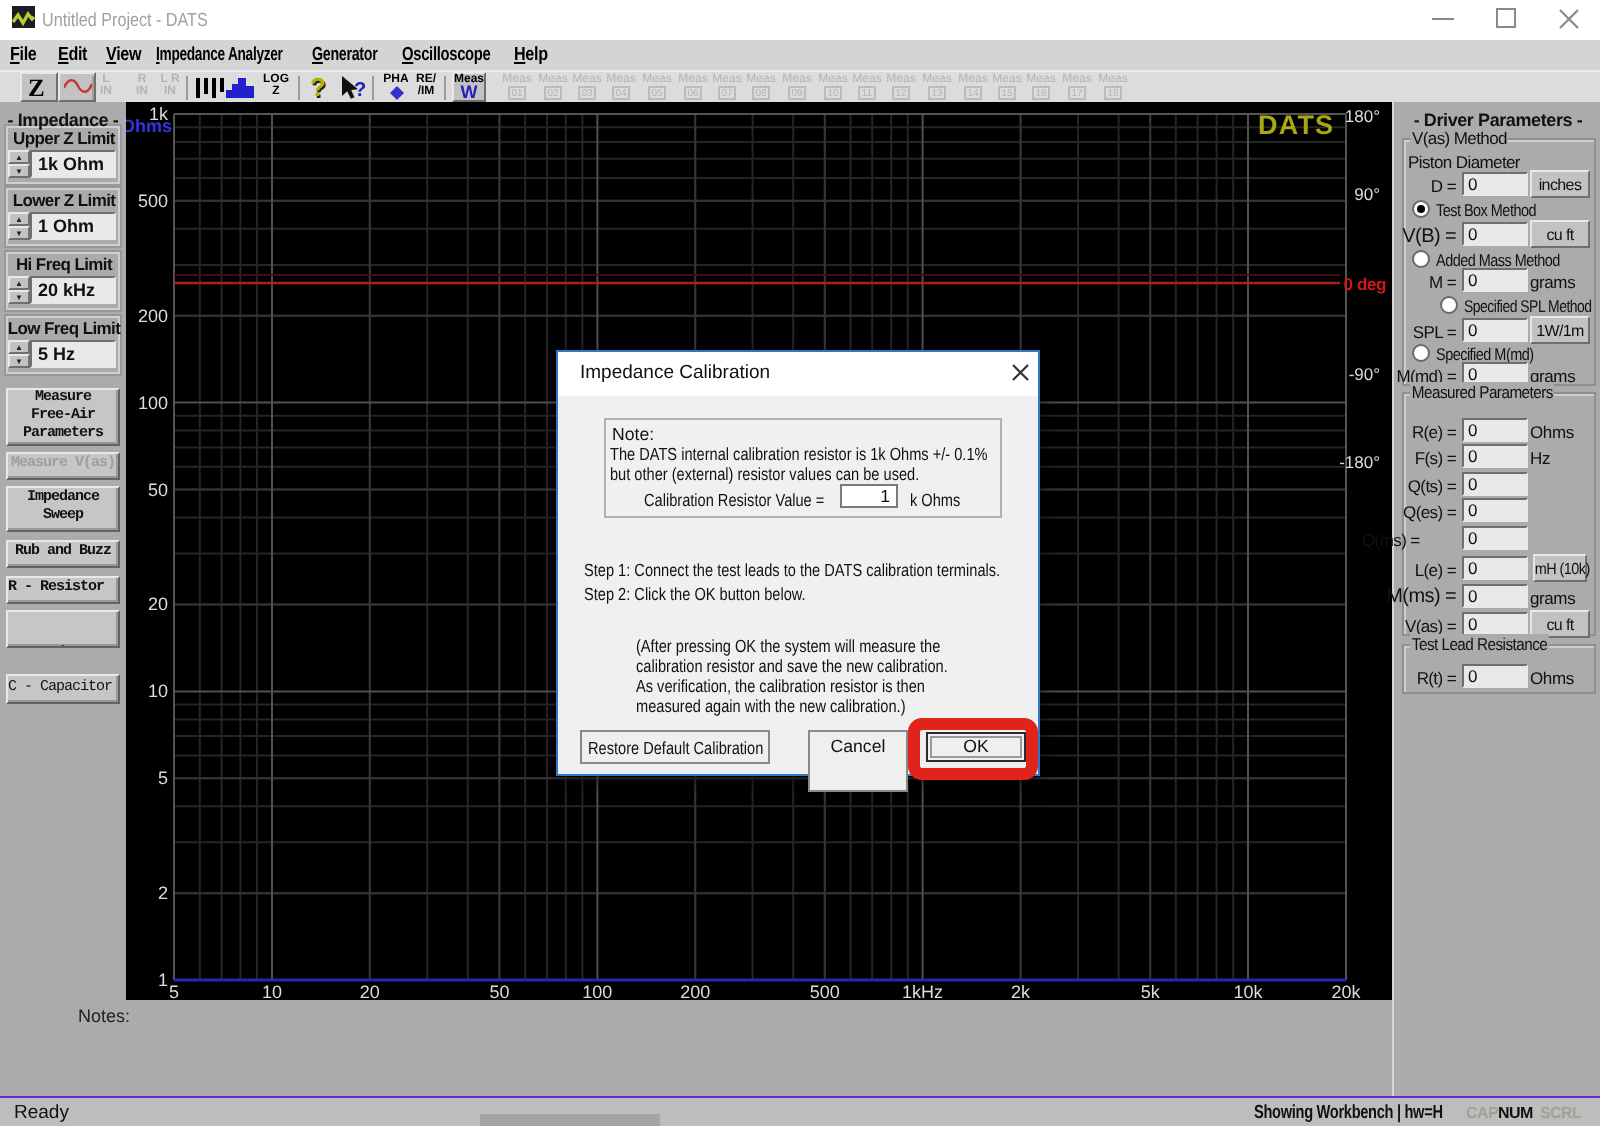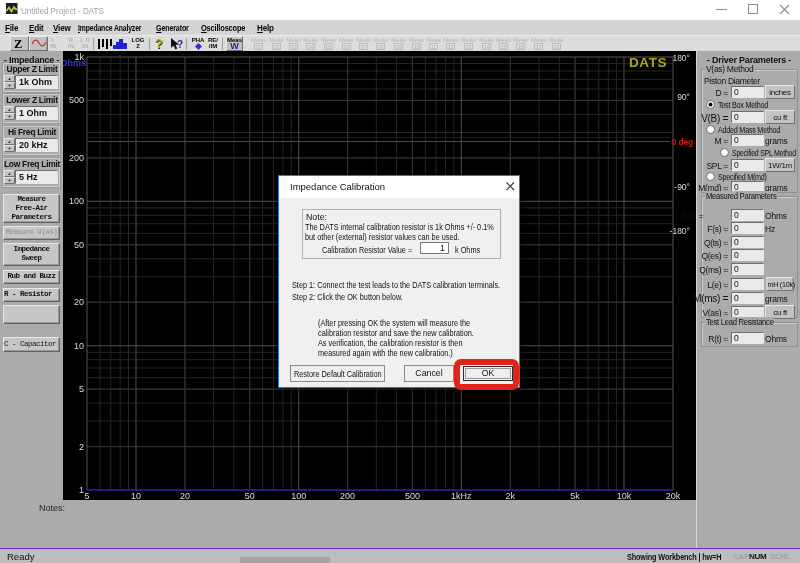--- a/index.html
+++ b/index.html
@@ -295,31 +295,31 @@
 <div class="abs raised" style="left:68px;top:107px;width:30px;height:14px;font-size:8px;line-height:13px;text-align:center;color:#111;letter-spacing:-0.3px;white-space:nowrap">1W/1m</div>
 <svg class="abs" style="left:9px;top:121px" width="10" height="10">
       <circle cx="4.5" cy="4.5" r="4" fill="#fff" stroke="#6a6a6a"></circle>
     </svg>
 <div class="abs" style="left:21px;top:121px;font-size:8.5px;color:#111;letter-spacing:-0.3px;white-space:nowrap;transform:scaleX(0.85);transform-origin:0 0">Specified M(md)</div>
 <div class="abs" style="left:-16px;top:132px;width:47px;text-align:right;font-size:8.5px;color:#111;letter-spacing:-0.3px;white-space:nowrap">M(md) =</div>
 <div class="abs sunken" style="left:34px;top:130px;width:33px;height:12px;font-size:8.5px;line-height:10px;padding-left:2px;color:#111">0</div>
 <div class="abs" style="left:68px;top:132px;font-size:8.5px;color:#111;letter-spacing:-0.2px">grams</div>
 <div class="abs" style="left:4px;top:145px;width:97px;height:122px;border:1px solid #8f8f8f;box-shadow:inset 1px 1px 0 #cdcdcd"></div>
     <div class="abs" style="left:8px;top:140px;background:#ababab;padding:0 1px;font-size:8.5px;color:#111;letter-spacing:-0.3px;white-space:nowrap;transform:scaleX(0.9);transform-origin:0 0">Measured Parameters</div>
-<div class="abs" style="left:-16px;top:160px;width:47px;font-size:8.5px;color:#111;letter-spacing:-0.3px;white-space:nowrap">R(e) =</div>
+<div class="abs" style="left:-16px;top:160px;width:47px;text-align:right;font-size:8.5px;color:#111;letter-spacing:-0.3px;white-space:nowrap">R(e) =</div>
 <div class="abs sunken" style="left:34px;top:158px;width:33px;height:12px;font-size:8.5px;line-height:10px;padding-left:2px;color:#111">0</div>
 <div class="abs" style="left:68px;top:160px;font-size:8.5px;color:#111;letter-spacing:-0.2px">Ohms</div>
 <div class="abs" style="left:-16px;top:173px;width:47px;text-align:right;font-size:8.5px;color:#111;letter-spacing:-0.3px;white-space:nowrap">F(s) =</div>
 <div class="abs sunken" style="left:34px;top:171px;width:33px;height:12px;font-size:8.5px;line-height:10px;padding-left:2px;color:#111">0</div>
 <div class="abs" style="left:68px;top:173px;font-size:8.5px;color:#111;letter-spacing:-0.2px">Hz</div>
 <div class="abs" style="left:-16px;top:187px;width:47px;text-align:right;font-size:8.5px;color:#111;letter-spacing:-0.3px;white-space:nowrap">Q(ts) =</div>
 <div class="abs sunken" style="left:34px;top:185px;width:33px;height:12px;font-size:8.5px;line-height:10px;padding-left:2px;color:#111">0</div>
 <div class="abs" style="left:-16px;top:200px;width:47px;text-align:right;font-size:8.5px;color:#111;letter-spacing:-0.3px;white-space:nowrap">Q(es) =</div>
 <div class="abs sunken" style="left:34px;top:198px;width:33px;height:12px;font-size:8.5px;line-height:10px;padding-left:2px;color:#111">0</div>
-<div class="abs" style="left:-16px;top:214px;width:47px;text-align:right;font-size:8.5px;color:#111;letter-spacing:-0.3px;white-space:nowrap">Q(ms) =</div>
+<div class="abs" style="left:-16px;top:214px;width:47px;text-align:left;font-size:8.5px;color:#111;letter-spacing:-0.3px;white-space:nowrap">Q(ms) =</div>
 <div class="abs sunken" style="left:34px;top:212px;width:33px;height:12px;font-size:8.5px;line-height:10px;padding-left:2px;color:#111">0</div>
 <div class="abs" style="left:-16px;top:229px;width:47px;text-align:right;font-size:8.5px;color:#111;letter-spacing:-0.3px;white-space:nowrap">L(e) =</div>
 <div class="abs sunken" style="left:34px;top:227px;width:33px;height:12px;font-size:8.5px;line-height:10px;padding-left:2px;color:#111">0</div>
 <div class="abs raised" style="left:68px;top:226px;width:30px;height:14px;font-size:8px;line-height:13px;text-align:center;color:#111;letter-spacing:-0.3px;white-space:nowrap;transform:scaleX(0.9);transform-origin:50% 0">mH (10k)</div>
 <div class="abs" style="left:-16px;top:242px;width:47px;text-align:right;font-size:10px;color:#111;letter-spacing:-0.3px;white-space:nowrap">M(ms) =</div>
 <div class="abs sunken" style="left:34px;top:241px;width:33px;height:12px;font-size:8.5px;line-height:10px;padding-left:2px;color:#111">0</div>
 <div class="abs" style="left:68px;top:243px;font-size:8.5px;color:#111;letter-spacing:-0.2px">grams</div>
 <div class="abs" style="left:-16px;top:257px;width:47px;text-align:right;font-size:8.5px;color:#111;letter-spacing:-0.3px;white-space:nowrap">V(as) =</div>
 <div class="abs sunken" style="left:34px;top:255px;width:33px;height:12px;font-size:8.5px;line-height:10px;padding-left:2px;color:#111">0</div>
 <div class="abs raised" style="left:68px;top:254px;width:30px;height:14px;font-size:8px;line-height:13px;text-align:center;color:#111;letter-spacing:-0.3px;white-space:nowrap">cu ft</div>
@@ -350,16 +350,16 @@
 <div class="abs" style="left:27px;top:36px;font-size:8.8px;color:#111">Note:</div>
 <div class="abs sq" style="left:26px;top:46px;font-size:8.8px;line-height:10px;color:#111">The DATS internal calibration resistor is 1k Ohms +/- 0.1%<br>but other (external) resistor values can be used.</div>
 <div class="abs sq" style="left:43px;top:69px;font-size:8.8px;color:#111">Calibration Resistor Value =</div>
 <div class="abs" style="left:141px;top:66px;width:29px;height:12px;background:#fff;border:1px solid #7a7a7a;font-size:8.8px;line-height:11px;text-align:right;padding-right:3px;color:#111">1</div>
 <div class="abs sq" style="left:176px;top:69px;font-size:8.8px;color:#111">k Ohms</div>
 <div class="abs sq" style="left:13px;top:104px;font-size:8.8px;color:#111">Step 1: Connect the test leads to the DATS calibration terminals.</div>
 <div class="abs sq" style="left:13px;top:116px;font-size:8.8px;color:#111">Step 2: Click the OK button below.</div>
 <div class="abs sq" style="left:39px;top:142px;font-size:8.8px;line-height:10px;color:#111">(After pressing OK the system will measure the<br>calibration resistor and save the new calibration.<br>As verification, the calibration resistor is then<br>measured again with the new calibration.)</div>
 <div class="abs" style="left:11px;top:189px;width:95px;height:17px;background:#efefef;border:1px solid #8a8a8a"></div>
 <div class="abs sq" style="left:15px;top:193px;font-size:8.8px;color:#111">Restore Default Calibration</div>
-<div class="abs" style="left:125px;top:189px;width:50px;height:17px;background:#efefef;border:1px solid #8a8a8a;font-size:8.8px;text-align:center;line-height:15px;color:#111">Cancel</div>
+<div class="abs" style="left:125px;top:189px;width:50px;height:31px;background:#efefef;border:1px solid #8a8a8a;font-size:8.8px;text-align:center;line-height:15px;color:#111">Cancel</div>
 <div class="abs" style="left:184px;top:190px;width:50px;height:15px;background:#efefef;border:1px solid #2b2b2b;box-shadow:inset 0 0 0 1px #efefef, inset 0 0 0 2px #9a9a9a;font-size:8.8px;text-align:center;line-height:13px;color:#111">OK</div>
 </div>
 <div class="abs" style="left:454px;top:359px;width:65px;height:31px;border:6px solid #e0241c;border-radius:7px;z-index:50"></div>
 
 </body></html>

